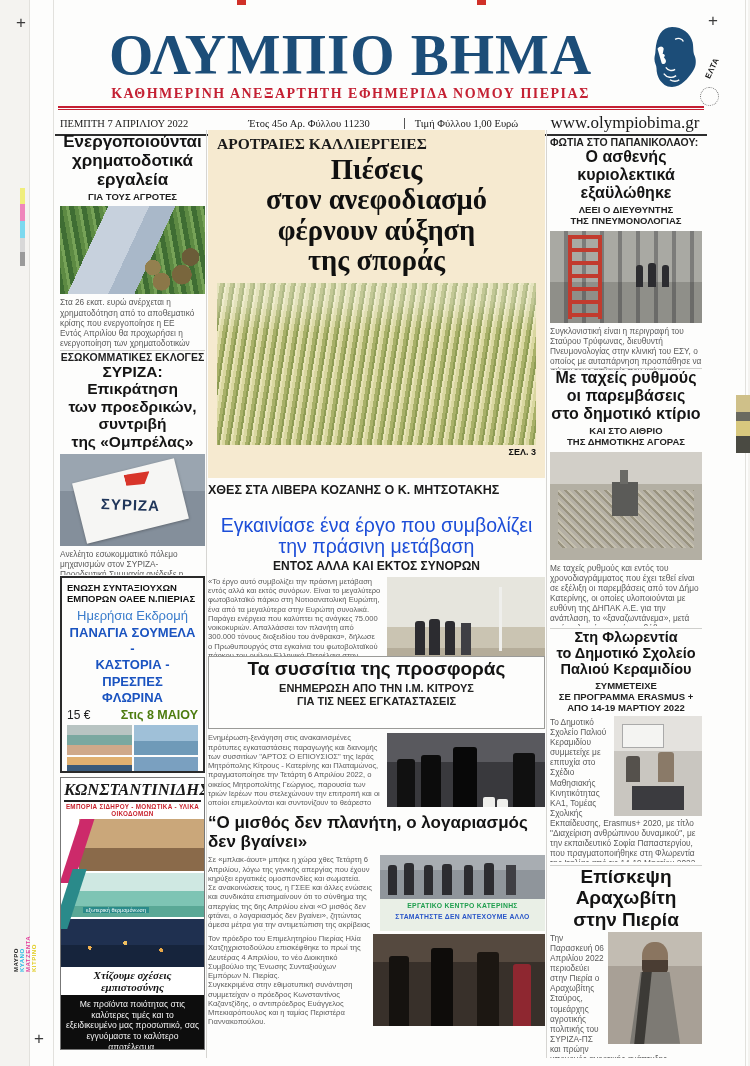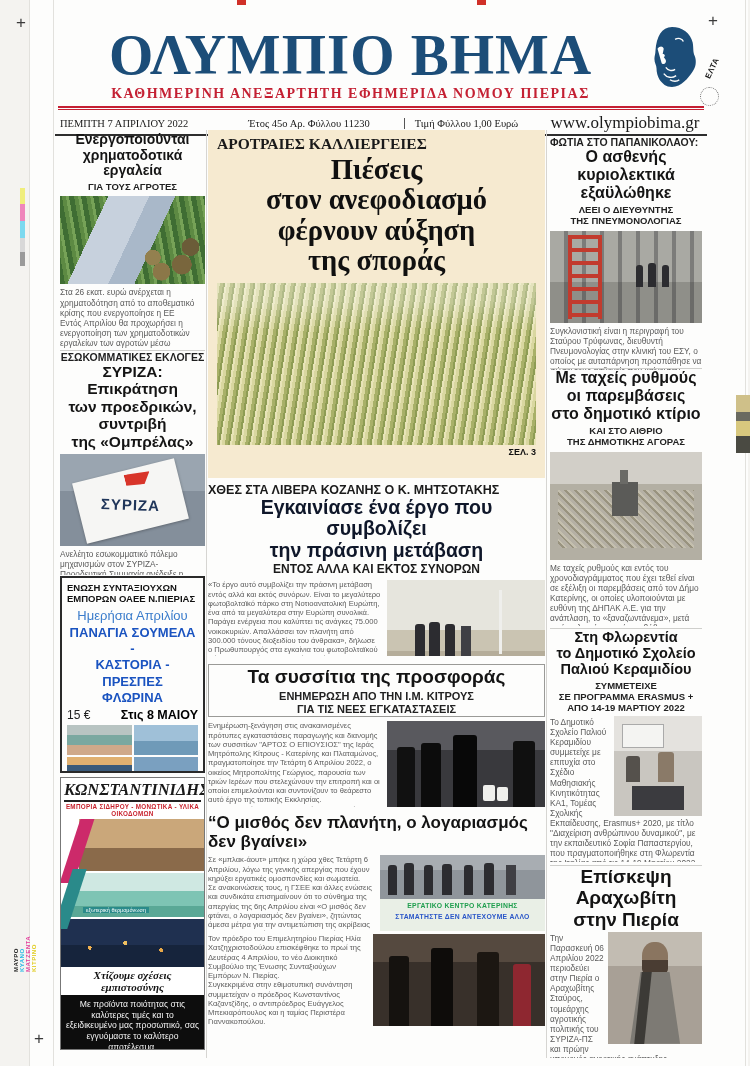--- a/index.html
+++ b/index.html
@@ -45,21 +45,21 @@
   .rule-top{border-top:1px solid #cfcfcc;}
   .kick-sm{font-weight:bold;font-size:10.5px;color:#1f1f1f;line-height:1.15;}
   .h-left{font-weight:bold;color:#141414;text-align:center;line-height:1.12;white-space:pre-line;}
   .subhead{font-weight:bold;font-size:9.5px;color:#222;text-align:center;line-height:1.2;white-space:pre-line;margin-top:2px;}
   .body-txt{font-size:8.3px;line-height:1.22;color:#5a5a5a;text-align:left;white-space:pre-line;margin-top:3px;}
   .pref{font-weight:bold;font-size:9px;color:#111;text-align:right;}
   .photo{position:relative;width:100%;overflow:hidden;}
   .fig{position:absolute;display:block;}
   
   .sec-agro{left:60px;top:132px;width:145px;height:216px;}
-  .sec-agro .h-left{font-size:14px;}
+  .sec-agro .h-left{font-size:17px;}
   .ph-euro{height:88px;margin-top:4px;
     background:
      radial-gradient(circle 10px at 84% 78%,#79663d 97%,transparent),
      radial-gradient(circle 9px at 70% 86%,#8b7748 97%,transparent),
      radial-gradient(circle 9px at 90% 58%,#6b5c38 97%,transparent),
      radial-gradient(circle 8px at 64% 70%,#93804f 97%,transparent),
      linear-gradient(115deg,transparent 26%,#c7d1dd 26% 48%,#a9b8c9 48% 62%,transparent 62%),
      repeating-linear-gradient(80deg,#3f6d33 0 5px,#5d8a43 5px 9px,#76a257 9px 12px);}
   .sec-syriza{left:60px;top:350px;width:145px;height:224px;}
   .sec-syriza .h-left{font-size:15.5px;}
@@ -67,21 +67,21 @@
   .flag{position:absolute;left:18px;top:16px;width:105px;height:62px;background:#f6f6f4;transform:rotate(-14deg);box-shadow:0 1px 3px rgba(0,0,0,.3);}
   .flag .syr-txt{position:absolute;left:22px;top:26px;font-weight:bold;font-size:15px;letter-spacing:1px;color:#20365a;transform:rotate(16deg);}
   .flag .syr-flag{position:absolute;left:52px;top:4px;width:26px;height:14px;background:#d8352a;clip-path:polygon(0 0,100% 20%,70% 100%,0 80%);}
   
   .sec-trip{left:60px;top:576px;width:145px;height:197px;border:2px solid #2a2a2a;box-sizing:border-box;padding:4px 5px;}
   .trip-org{font-weight:bold;font-size:9.5px;line-height:1.2;color:#111;white-space:pre-line;}
   .trip-title{font-size:13px;color:#3a7ccb;text-align:center;margin-top:3px;}
   .trip-dest{font-weight:bold;font-size:13px;color:#1a53c0;text-align:center;line-height:1.25;white-space:pre-line;margin-top:2px;}
   .trip-row{display:flex;justify-content:space-between;align-items:center;margin-top:2px;}
   .trip-price{font-size:12px;color:#222;}
-  .trip-date{font-weight:bold;font-size:12.5px;color:#000000;}
+  .trip-date{font-weight:bold;font-size:12.5px;color:#4d7c0f;}
   .trip-collage{display:grid;grid-template-columns:1fr 1fr;grid-gap:2px;margin-top:3px;}
   .trip-collage i{display:block;height:30px;}
   .t1{background:linear-gradient(180deg,#b8c4c2 0 35%,#7aa8a0 35% 68%,#cfa98a 68%);}
   .t2{background:linear-gradient(180deg,#9fc0d8 0 52%,#6f9ab8 52%);}
   .t3{background:linear-gradient(180deg,#e0b070 0 28%,#3a5a7a 28% 78%,#2a4a6a 78%);}
   .t4{background:linear-gradient(180deg,#7aa0c0 0 58%,#c8b088 58%);}
   
   .sec-konst{left:60px;top:777px;width:145px;height:273px;border:1px solid #777;box-sizing:border-box;background:#fff;}
   .k-name{font-family:"Liberation Serif",serif;font-style:italic;font-weight:bold;font-size:16.5px;text-align:center;color:#1a1a1a;border-bottom:2px solid #222;margin:2px 3px 0;}
   .k-tag{font-weight:bold;font-size:6.3px;color:#c8232e;text-align:center;letter-spacing:.3px;margin-top:1px;}
@@ -102,32 +102,32 @@
   
   .sec-main{left:208px;top:130px;width:337px;height:348px;background:#f6ead0;box-sizing:border-box;padding:5px 9px;}
   .main-kick{font-family:"Liberation Serif",serif;font-weight:bold;font-size:15.5px;color:#1a1a1a;}
   .main-head{font-family:"Liberation Serif",serif;font-weight:bold;font-size:28.5px;line-height:1.07;text-align:center;color:#101010;white-space:pre-line;margin-top:2px;}
   .ph-wheat{height:162px;margin-top:6px;
     background:
      linear-gradient(180deg,rgba(255,255,255,.3) 0 12%,transparent 30%),
      repeating-linear-gradient(99deg,#d9d7a0 0 3px,#a8b068 3px 6px,#8e9c54 6px 8px,#e8e4b8 8px 10px);}
   .sec-mits{left:208px;top:480px;width:337px;height:173px;padding-top:3px;}
   .kick-md{font-weight:bold;font-size:12.5px;color:#1b1b1b;}
-  .h-c2{font-weight:bold;font-size:19.5px;line-height:1.1;text-align:center;color:#0f172a;white-space:pre-line;margin-top:0;}
+  .h-c2{font-weight:normal;font-size:19.5px;line-height:1.1;text-align:center;color:#1d4ed8;white-space:pre-line;margin-top:18px;}
   .sub-md{font-weight:bold;font-size:12px;text-align:center;color:#1b1b1b;margin-top:1px;}
   .row2{display:flex;gap:6px;margin-top:4px;}
   .row2 .txtcol{flex:1;}
   .ph-mits{width:158px;height:96px;flex:none;background:linear-gradient(180deg,#e6e5dd 0 52%,#cac4b2 52% 74%,#b5ad9a 74%);}
   .ph-priests{width:158px;height:102px;flex:none;background:linear-gradient(180deg,#59595e 0 28%,#39393d 28%);}
   .ph-protest{width:165px;height:84px;flex:none;background:linear-gradient(180deg,#a8adb2 0 18%,#8f959b 18% 52%,#e9efe6 52%);}
   .banner-lines{position:absolute;left:3px;top:46px;right:3px;text-align:center;font-weight:bold;}
   .banner-lines div{font-size:6.8px;line-height:1.5;letter-spacing:.3px;white-space:nowrap;}
   .ph-ebe{width:172px;height:92px;flex:none;background:linear-gradient(180deg,#55493f 0 30%,#38302a 30%);}
   .sec-syss{left:208px;top:656px;width:337px;height:151px;}
-  .hbox{border:1px solid #9a9a97;padding:2px 4px 0;margin-top:8px;}
+  .hbox{border:1px solid #9a9a97;padding:2px 4px 20px;}
   .h-c3{font-weight:bold;font-size:19px;text-align:center;color:#141414;line-height:1.1;}
   .sec-aper{left:208px;top:810px;width:337px;height:118px;padding-top:3px;}
   .h-aper{font-weight:bold;font-size:17px;color:#141414;line-height:1.1;margin-top:1px;}
   .sec-ebe{left:208px;top:930px;width:337px;height:132px;}
   .h-ebe{font-weight:bold;font-size:17.5px;text-align:center;color:#141414;line-height:1.12;white-space:pre-line;}
   .sub-sm{font-weight:bold;font-size:10.5px;text-align:center;color:#1b1b1b;margin-top:1px;}
   .body-sm{font-size:7.6px;line-height:1.22;color:#5a5a5a;white-space:pre-line;}
   
   .rsec{left:550px;width:152px;}
   .sec-fire{top:136px;height:234px;}
@@ -239,21 +239,21 @@
       <span class="syr-txt">ΣΥΡΙΖΑ</span>
     </span>
   </div>
   <div class="body-txt">Ανελέητο εσωκομματικό πόλεμο μηχανισμών στον ΣΥΡΙΖΑ- Προοδευτική Συμμαχία ανέδειξε η τριήμερη διαδικασία εκλογής συνέδρων για το 3ο Συνέδριο του κόμματος.</div>
 
 </div>
 
 <div class="sec sec-trip">
   <div class="trip-org" style="white-space:pre-line">ΕΝΩΣΗ ΣΥΝΤΑΞΙΟΥΧΩΝ
 ΕΜΠΟΡΩΝ  ΟΑΕΕ Ν.ΠΙΕΡΙΑΣ</div>
-  <div class="trip-title">Ημερήσια Απριλίου</div>
+  <div class="trip-title">Ημερήσια Εκδρομή</div>
   <div class="trip-dest">ΠΑΝΑΓΙΑ ΣΟΥΜΕΛΑ -
 ΚΑΣΤΟΡΙΑ - ΠΡΕΣΠΕΣ
 ΦΛΩΡΙΝΑ</div>
   <div class="trip-row">
     <span class="trip-price">15 €</span>
     <span class="trip-date">Στις 8 ΜΑΙΟΥ</span>
   </div>
   <div class="trip-collage">
     <i class="t1"></i>
       <i class="t2"></i>

